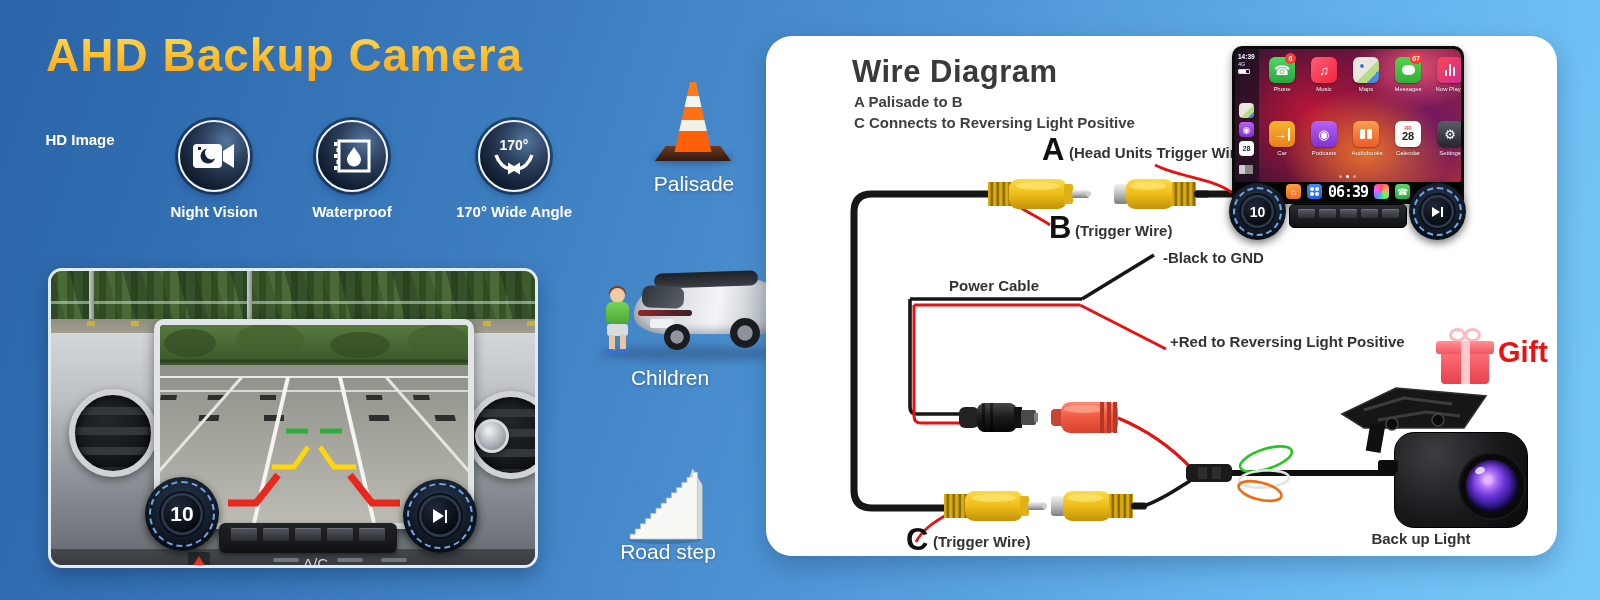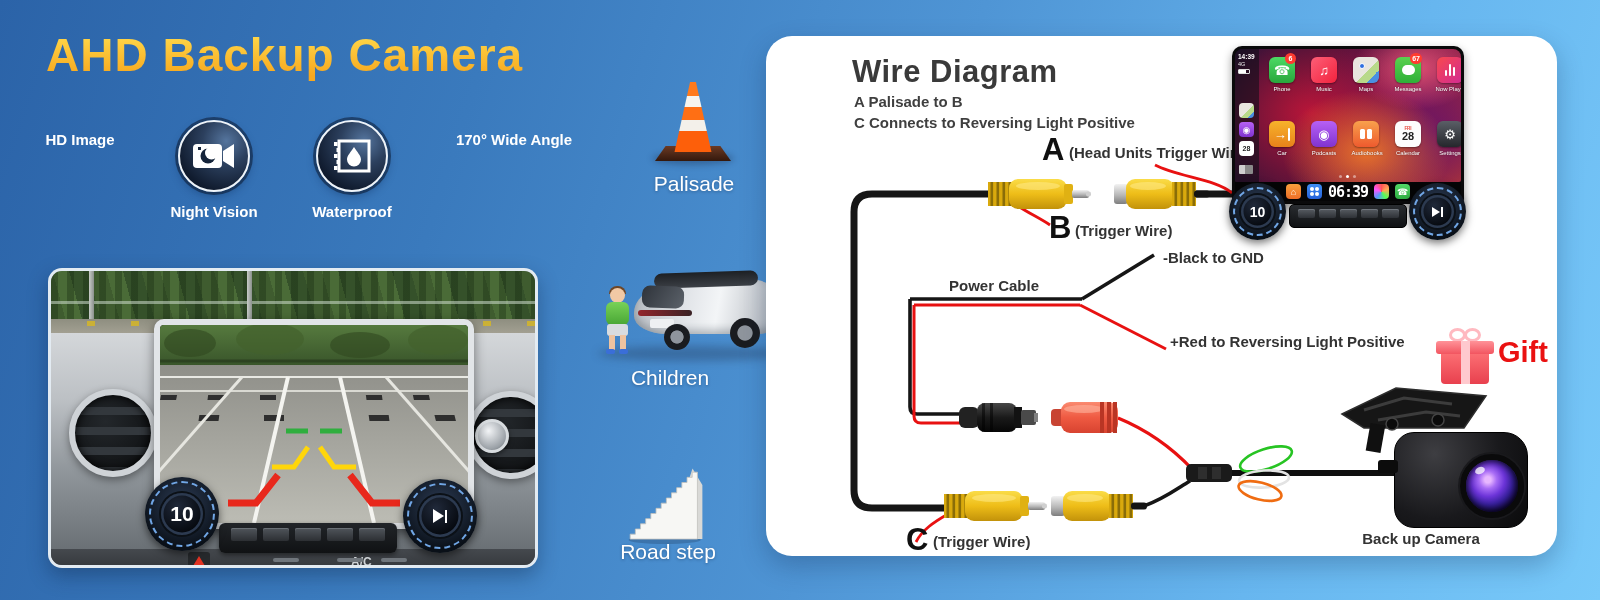--- a/index.html
+++ b/index.html
@@ -50,21 +50,21 @@
     box-shadow:0 4px 12px rgba(0,0,0,.45); }
   .dash-strip { left:168px; top:252px; width:178px; height:30px; background:linear-gradient(#212428,#101214);
     border-radius:6px; z-index:2; display:flex; align-items:flex-start; justify-content:center; gap:6px; padding-top:5px;
     box-shadow:0 2px 5px rgba(0,0,0,.5); }
   .cap { width:26px; height:13px; border-radius:2px; background:linear-gradient(#50555b,#2c2f33); box-shadow:inset 0 1px 0 #6a7076; }
   .dash-lower { left:0; top:278px; width:100%; height:22px; background:linear-gradient(#45494e,#323539); z-index:1; }
   .hazard { left:137px; top:281px; width:22px; height:17px; background:#26292c; border-radius:3px; z-index:2;
     display:flex; align-items:center; justify-content:center; }
   .hazard-tri { width:0; height:0; border-left:6px solid transparent; border-right:6px solid transparent;
     border-bottom:10px solid #e23222; }
-  .ac-label { top:284px; font-size:12px; color:#cfd3d6; z-index:2; font-weight:700;margin-left:48px; }
+  .ac-label { top:284px; font-size:15px; color:#cfd3d6; z-index:2; font-weight:400; }
   .dash-dash { top:287px; width:26px; height:4px; background:#70767c; border-radius:2px; z-index:2; }
 
   
   .knob { border-radius:50%; background:radial-gradient(circle at 50% 38%, #2e3e58, #0a1018 72%);
     box-shadow:0 3px 8px rgba(0,0,0,.55); }
   .knob-ring { position:absolute; inset:4px; border-radius:50%; border:2.5px dashed #76aef0; opacity:.95; }
   .knob-hub { position:absolute; inset:21%; border-radius:50%;
     background:radial-gradient(circle at 40% 32%, #20293a, #04070c 75%);
     box-shadow:inset 0 0 0 2.5px #2c3a50, 0 0 0 2px #0b1016;
     display:flex; align-items:center; justify-content:center; color:#fff; font-weight:700; }
@@ -224,20 +224,29 @@
         <rect x="2" y="17" width="3.5" height="4" fill="#fff"></rect>
         <rect x="4.5" y="23" width="3.5" height="4" fill="#fff"></rect>
         <rect x="2" y="29" width="3.5" height="4" fill="#fff"></rect>
         <path d="M22,10 C25,15 29,18.5 29,22.5 a7,7 0 1 1 -14,0 C15,18.5 19,15 22,10 Z" fill="#fff"></path>
       </svg>
     </div>
     <div class="flabel">Waterproof</div>
   </div>
 
   <div class="abs feature" style="left:432px;">
+    <div class="fcircle">
+      <svg width="50" height="42" viewBox="0 0 50 42">
+        <text x="25" y="15" text-anchor="middle" font-size="14" font-weight="bold" fill="#fff" font-family="Liberation Sans, sans-serif">170°</text>
+        <path d="M7,20 C10,29 16,33 20,33.5" stroke="#fff" stroke-width="3.5" fill="none"></path>
+        <polygon points="19,27.5 29,33.5 19,39.5" fill="#fff"></polygon>
+        <path d="M43,20 C40,29 34,33 30,33.5" stroke="#fff" stroke-width="3.5" fill="none"></path>
+        <polygon points="31,27.5 21,33.5 31,39.5" fill="#fff"></polygon>
+      </svg>
+    </div>
     <div class="flabel">170° Wide Angle</div>
   </div>
 
   <div class="abs dash-photo">
     <div class="abs trees"></div>
     <div class="abs fence-rail"></div>
     <div class="abs pole" style="left:38px;"></div>
     <div class="abs pole" style="left:196px;"></div>
     <div class="abs ground"></div>
     <div class="abs curb-marks"></div>
@@ -498,21 +507,21 @@
       <polygon points="8,32 62,6 152,14 130,46 30,46" fill="#161616" stroke="#2e2e2e" stroke-width="1.5"></polygon>
       <polyline points="30,28 70,16 118,22" stroke="#3c3c3c" stroke-width="3" fill="none"></polyline>
       <polyline points="44,38 92,30 126,34" stroke="#3c3c3c" stroke-width="3" fill="none"></polyline>
       <circle cx="58" cy="42" r="6" fill="#0b0b0b" stroke="#444" stroke-width="1.5"></circle>
       <circle cx="104" cy="38" r="6" fill="#0b0b0b" stroke="#444" stroke-width="1.5"></circle>
     </svg>
     <div class="abs cam-arm"></div>
     <div class="abs cam-body"></div>
     <div class="abs cam-cable"></div>
     <div class="abs cam-lens"></div>
-    <div class="abs wd-label" style="left:560px; top:494px; width:190px; text-align:center;">Back up Camera</div>
+    <div class="abs wd-label" style="left:560px; top:494px; width:190px; text-align:center;">Back up Light</div>
 
     <div class="abs hu">
       <div class="abs hu-frame"></div>
       <div class="abs hu-screen">
         <div class="abs hu-side">
           <div class="abs hu-time">14:39</div>
           <div class="abs hu-net">4G</div>
           <div class="abs hu-batt"></div>
           <div class="abs hu-mini" style="top:54px; background:linear-gradient(135deg,#e9e6df 55%,#b8d98a 55% 78%,#4a90e2 78%);"></div>
           <div class="abs hu-mini" style="top:73px; background:linear-gradient(#b760f5,#8033cf); color:#fff; font-size:9px; display:flex; align-items:center; justify-content:center;">◉</div>

